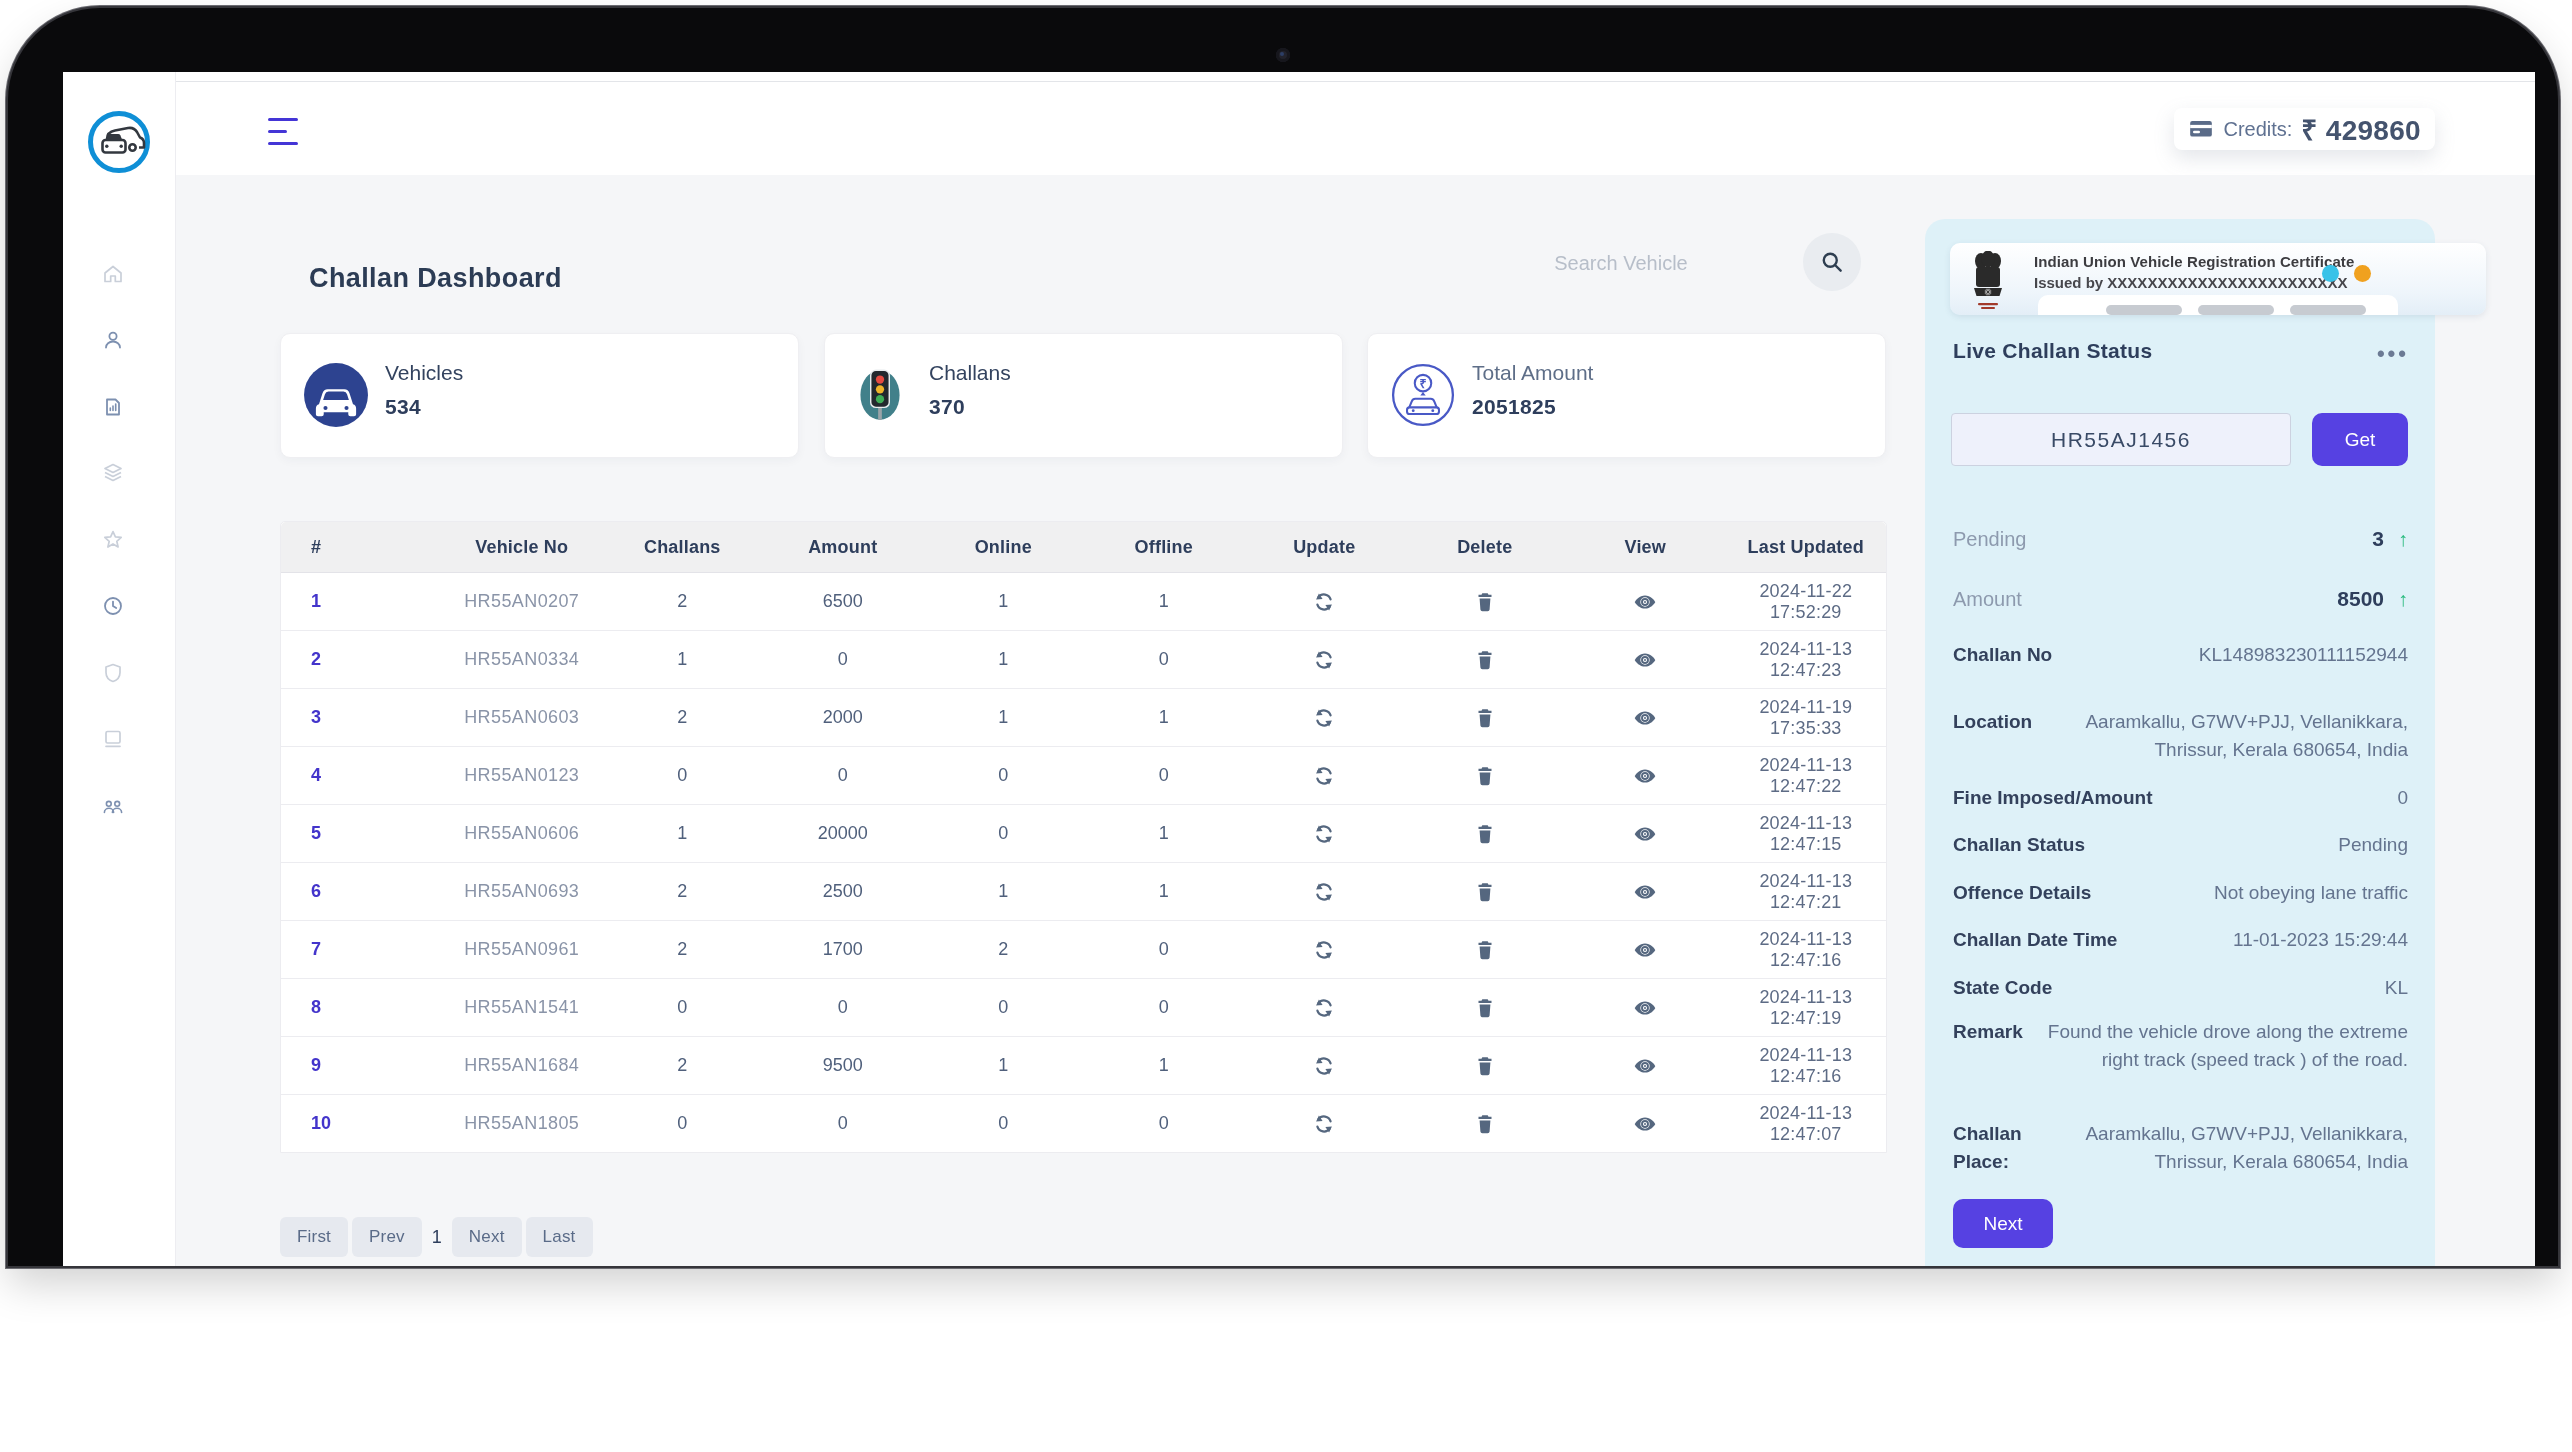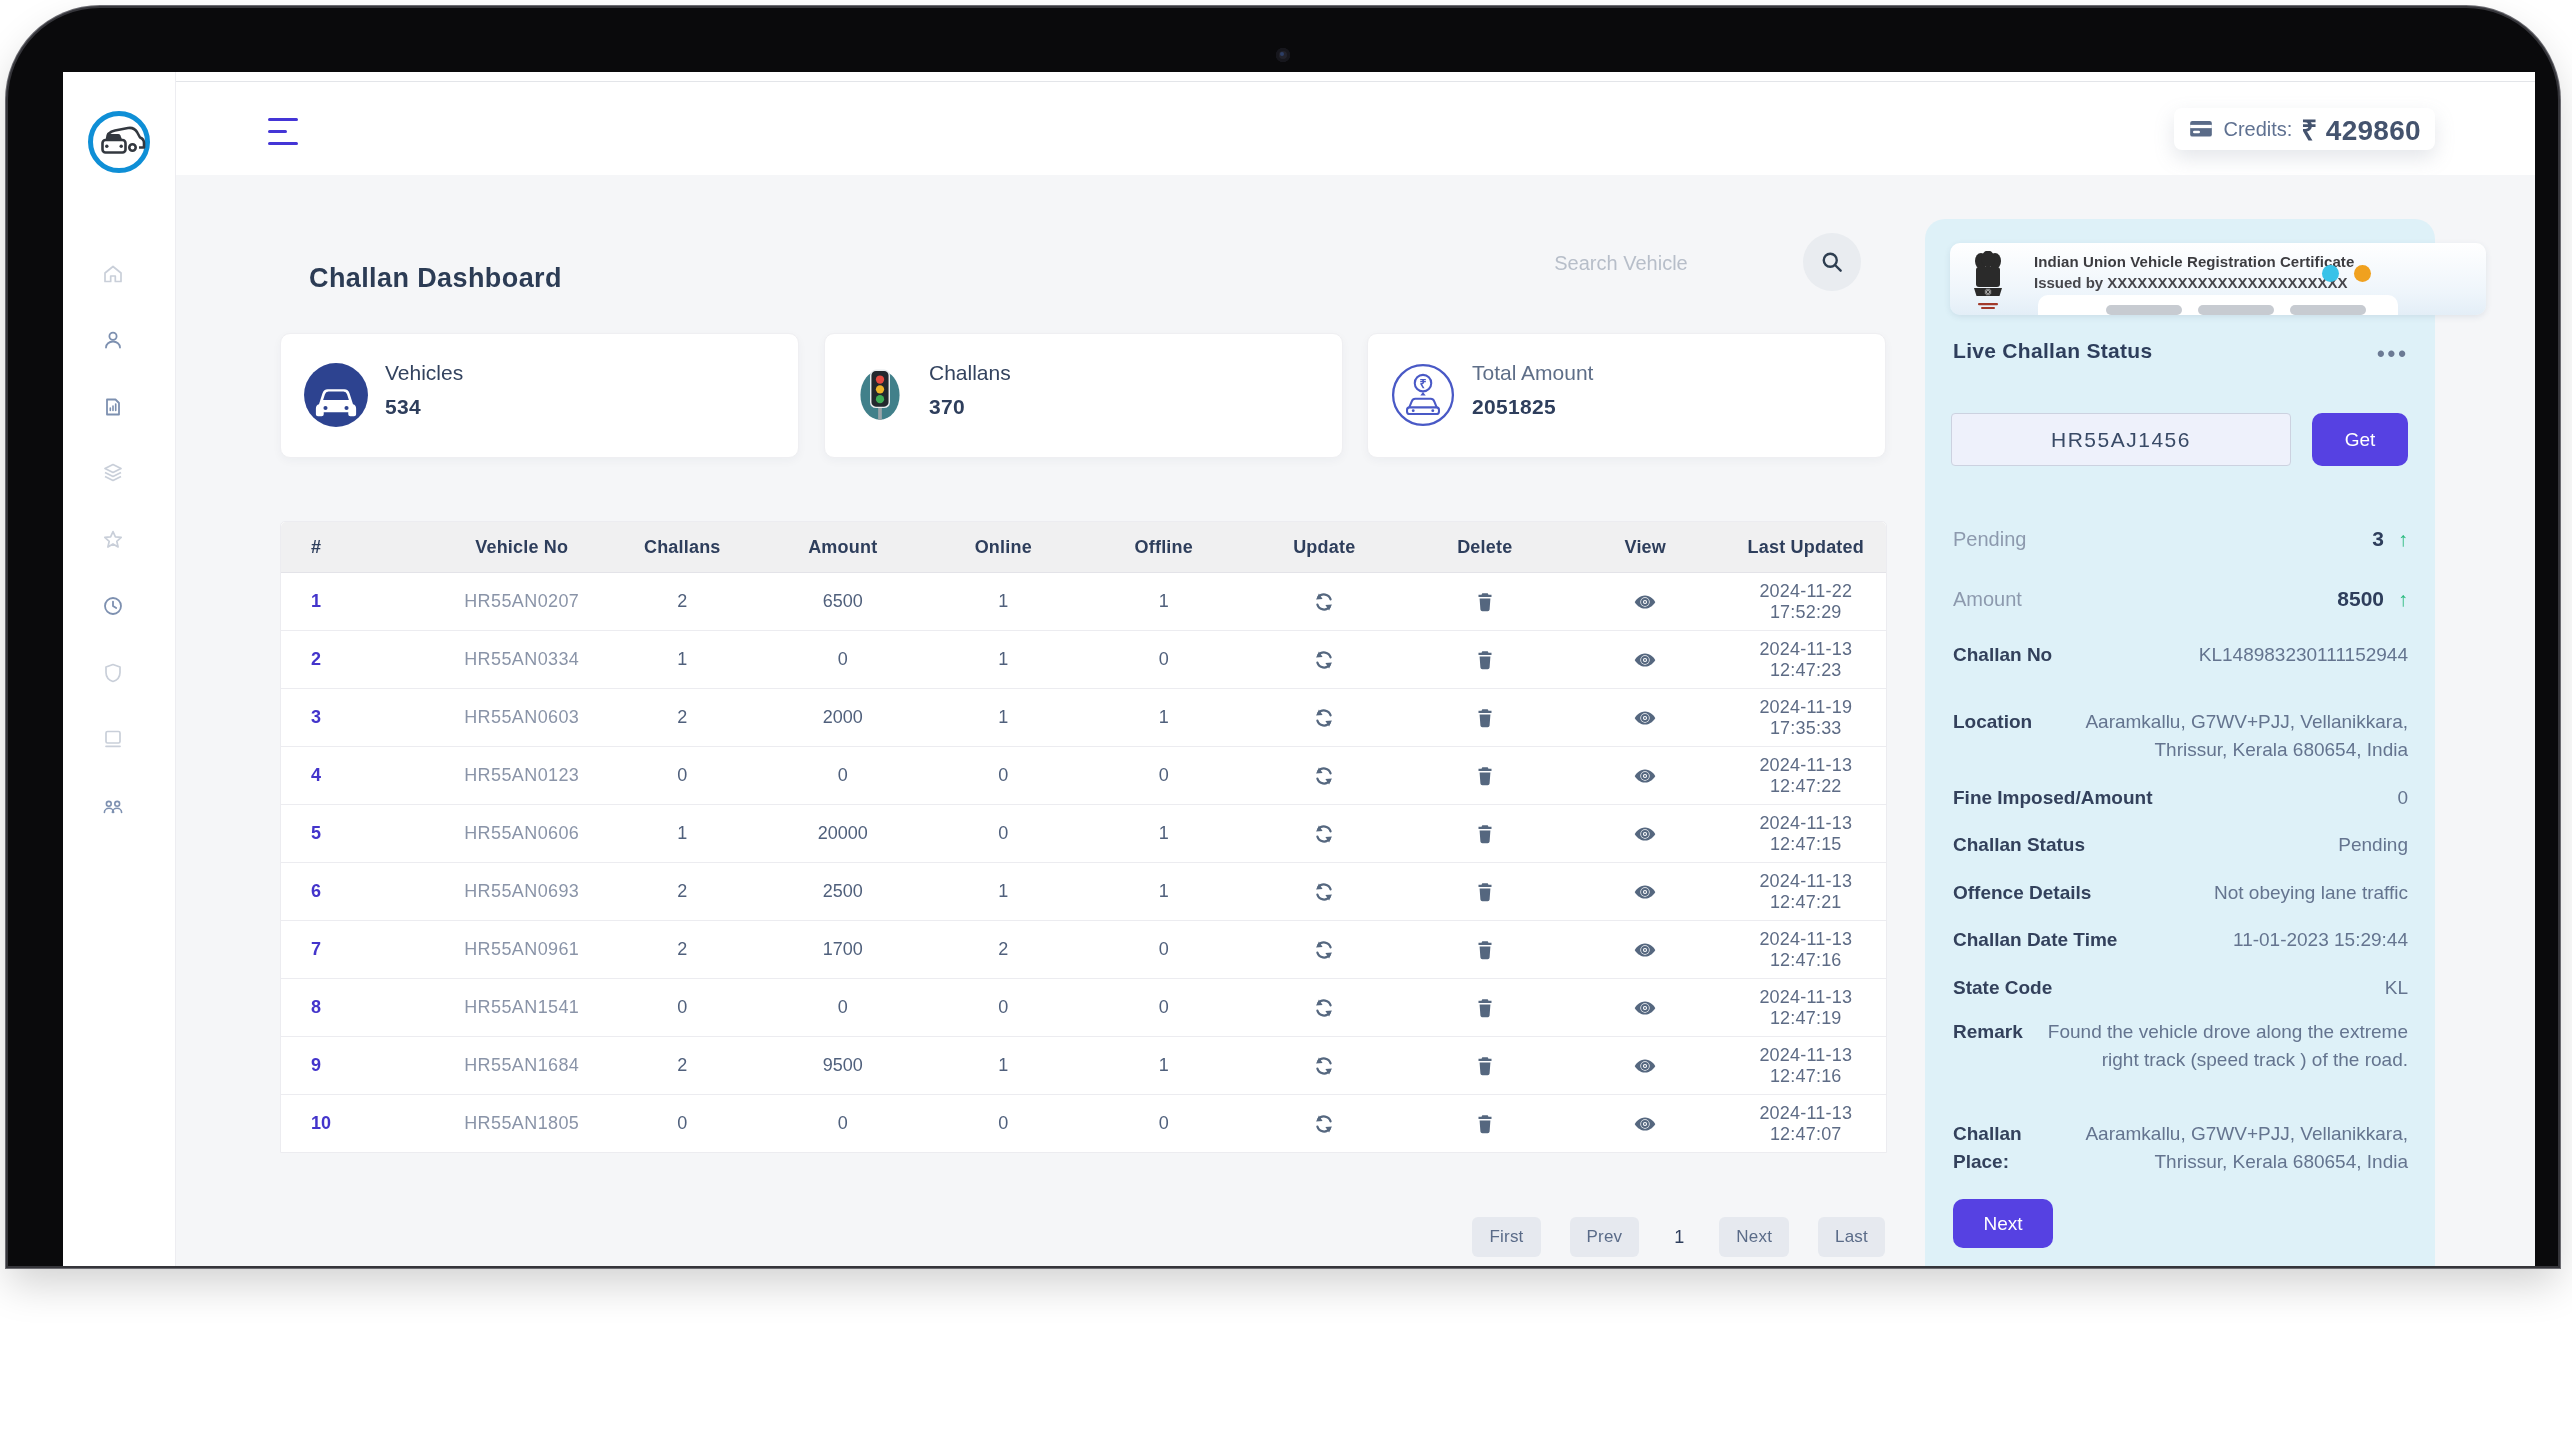--- a/index.html
+++ b/index.html
@@ -62,21 +62,21 @@
   thead th.c9{border-radius:0 5px 0 0;}
   tbody td{height:57px;font-size:18px;color:#50607c;text-align:center;padding:0;border-top:1px solid #ececf0;}
   tbody tr:first-child td{border-top:1px solid #e3e3e8;}
   td.c0{text-align:left;padding-left:30px;}
   .row-idx{color:#4334cb;font-weight:600;cursor:pointer;}
   td.c1 span{color:#8a94a8;letter-spacing:.4px;}
   td.c9{color:#5d6b85;letter-spacing:.2px;}
   .tbl-icon{width:24px;height:24px;display:inline-block;vertical-align:middle;cursor:pointer;}
 
   
-  .pagination{position:absolute;left:104px;top:1042px;width:1605px;display:flex;justify-content:flex-end;align-items:center;gap:29px;}
+  .pagination{position:absolute;left:104px;top:1042px;width:1605px;display:flex;justify-content:flex-start;align-items:center;gap:4px;}
   .pg-btn{background:#e6e9ef;border:none;border-radius:6px;padding:10px 17px;font-size:17px;color:#5a6b88;
     font-family:inherit;cursor:pointer;letter-spacing:.2px;}
   .pg-num{font-size:18px;color:#2e3e5c;margin:0 6px;}
 
   
   .panel{position:absolute;left:1749px;top:44px;width:510px;height:1047px;background:#def1f8;border-radius:20px 20px 0 0;}
   .cert{position:absolute;left:25px;top:24px;width:536px;height:72px;border-radius:10px;overflow:hidden;
     background:linear-gradient(180deg,#ffffff 0%,#eef5fb 70%,#e3eef7 100%);box-shadow:0 2px 6px rgba(40,70,100,.10);}
   .cert-title{position:absolute;left:84px;top:10px;font-size:15px;font-weight:700;color:#3c3c40;letter-spacing:.1px;}
   .cert-sub{position:absolute;left:84px;top:31px;font-size:15px;font-weight:600;color:#47474c;}

